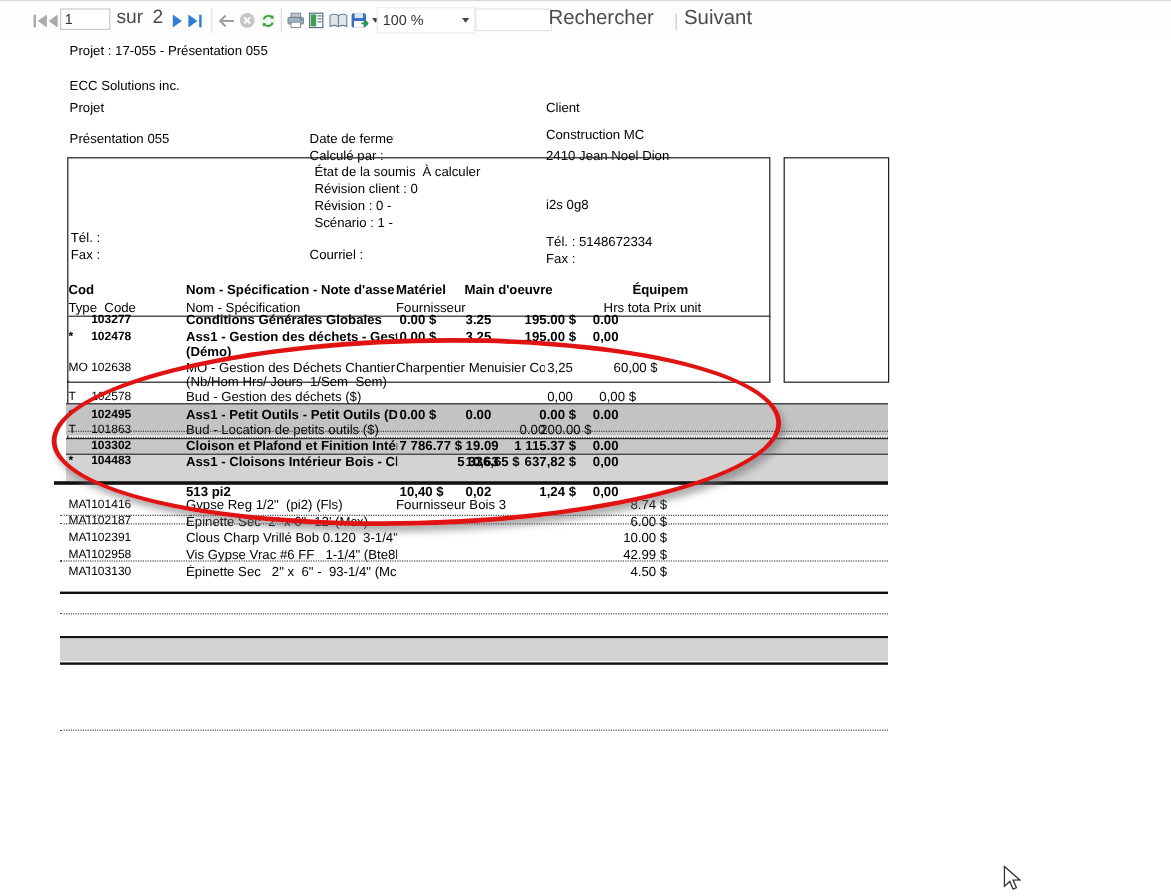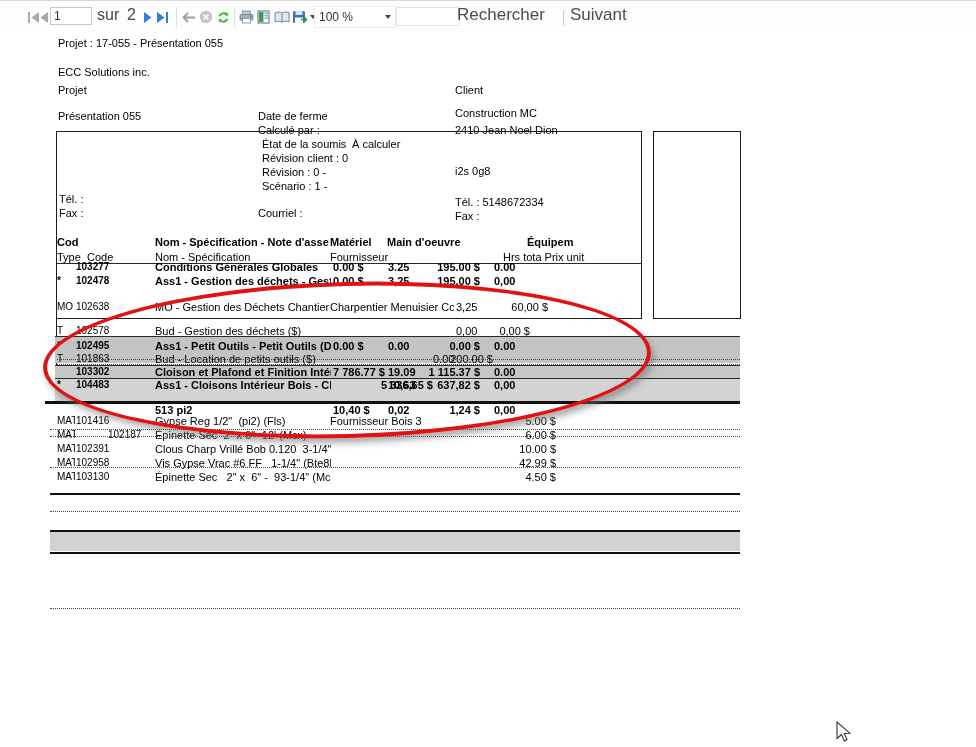--- a/index.html
+++ b/index.html
@@ -194,27 +194,33 @@
         </div>
         <div class="trow b" style="top: 244px;">
           <span class="cell sm" style="left: 57px; width: 18px;">*</span>
           <span class="cell sm" style="left: 76px; width: 55px;">102478</span>
           <span class="cell" style="left: 155px; width: 176px;">Ass1 - Gestion des déchets - Gest</span>
           <span class="cell" style="left: 333px; width: 70px;">0,00 $</span>
           <span class="cell" style="left: 388px; width: 40px;">3,25</span>
           <span class="cell" style="left: 404px; width: 76px; text-align: right;">195,00 $</span>
           <span class="cell" style="left: 494px; width: 44px;">0,00</span>
         </div>
+        <div class="trow b" style="top: 257px;">
+          <span class="cell" style="left: 155px; width: 176px;">(Démo)</span>
+        </div>
         <div class="trow" style="top: 270px;">
           <span class="cell sm" style="left: 57px; width: 18px;">MO</span>
           <span class="cell sm" style="left: 76px; width: 55px;">102638</span>
           <span class="cell" style="left: 155px; width: 176px;">MO - Gestion des Déchets Chantier</span>
           <span class="cell" style="left: 330px; width: 124px;">Charpentier Menuisier Cor</span>
           <span class="cell" style="left: 456px; width: 26px;">3,25</span>
           <span class="cell" style="left: 482px; width: 66px; text-align: right;">60,00 $</span>
+        </div>
+        <div class="trow" style="top: 282px;">
+          <span class="cell" style="left: 155px; width: 176px;">(Nb/Hom Hrs/ Jours  1/Sem  Sem)</span>
         </div>
         <div class="trow" style="top: 294px;">
           <span class="cell sm" style="left: 57px; width: 18px;">T</span>
           <span class="cell sm" style="left: 76px; width: 55px;">102578</span>
           <span class="cell" style="left: 155px; width: 176px;">Bud - Gestion des déchets ($)</span>
           <span class="cell" style="left: 456px; width: 26px;">0,00</span>
           <span class="cell" style="left: 488px; width: 42px; text-align: right;">0,00 $</span>
         </div>
         <div class="trow b" style="top: 309px;">
           <span class="cell sm" style="left: 57px; width: 18px;">*</span>
@@ -254,25 +260,25 @@
           <span class="cell" style="left: 333px; width: 70px;">10,40 $</span>
           <span class="cell" style="left: 388px; width: 40px;">0,02</span>
           <span class="cell" style="left: 404px; width: 76px; text-align: right;">1,24 $</span>
           <span class="cell" style="left: 494px; width: 44px;">0,00</span>
         </div>
         <div class="trow" style="top: 384px;">
           <span class="cell sm" style="left: 57px; width: 18px;">MAT</span>
           <span class="cell sm" style="left: 76px; width: 55px;">101416</span>
           <span class="cell" style="left: 155px; width: 176px;">Gypse Reg 1/2"  (pi2) (Fls)</span>
           <span class="cell" style="left: 330px; width: 124px;">Fournisseur Bois 3</span>
-          <span class="cell" style="left: 490px; width: 66px; text-align: right;">5.00 $</span>
+          <span class="cell" style="left: 490px; width: 66px; text-align: right;">8.74 $</span>
         </div>
         <div class="trow" style="top: 398px;">
           <span class="cell sm" style="left: 57px; width: 18px;">MAT</span>
-          <span class="cell sm" style="left: 76px; width: 55px; padding-left: 32px;">102187</span>
+          <span class="cell sm" style="left: 76px; width: 55px;">102187</span>
           <span class="cell" style="left: 155px; width: 176px;">Épinette Sec  2" x 6" -12' (Mcx)</span>
           <span class="cell" style="left: 490px; width: 66px; text-align: right;">6.00 $</span>
         </div>
         <div class="trow" style="top: 412px;">
           <span class="cell sm" style="left: 57px; width: 18px;">MAT</span>
           <span class="cell sm" style="left: 76px; width: 55px;">102391</span>
           <span class="cell" style="left: 155px; width: 176px;">Clous Charp Vrillé Bob 0.120  3-1/4"</span>
           <span class="cell" style="left: 490px; width: 66px; text-align: right;">10.00 $</span>
         </div>
         <div class="trow" style="top: 426px;">

